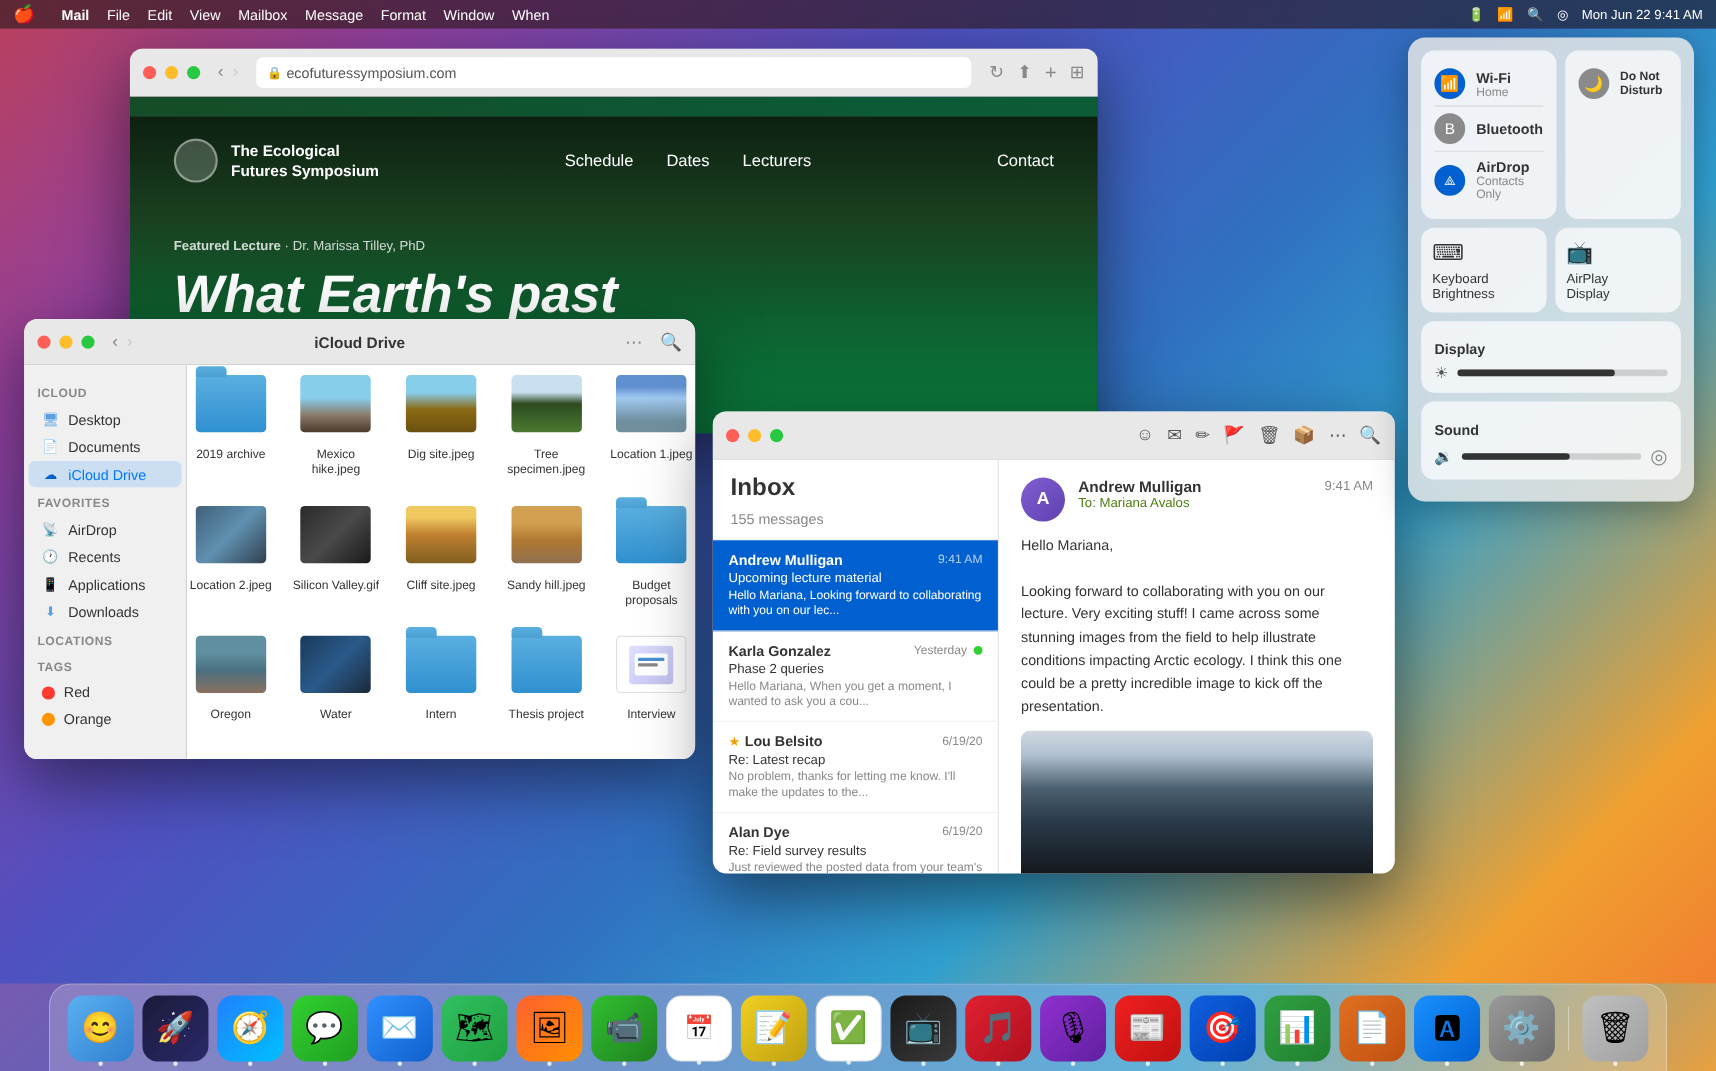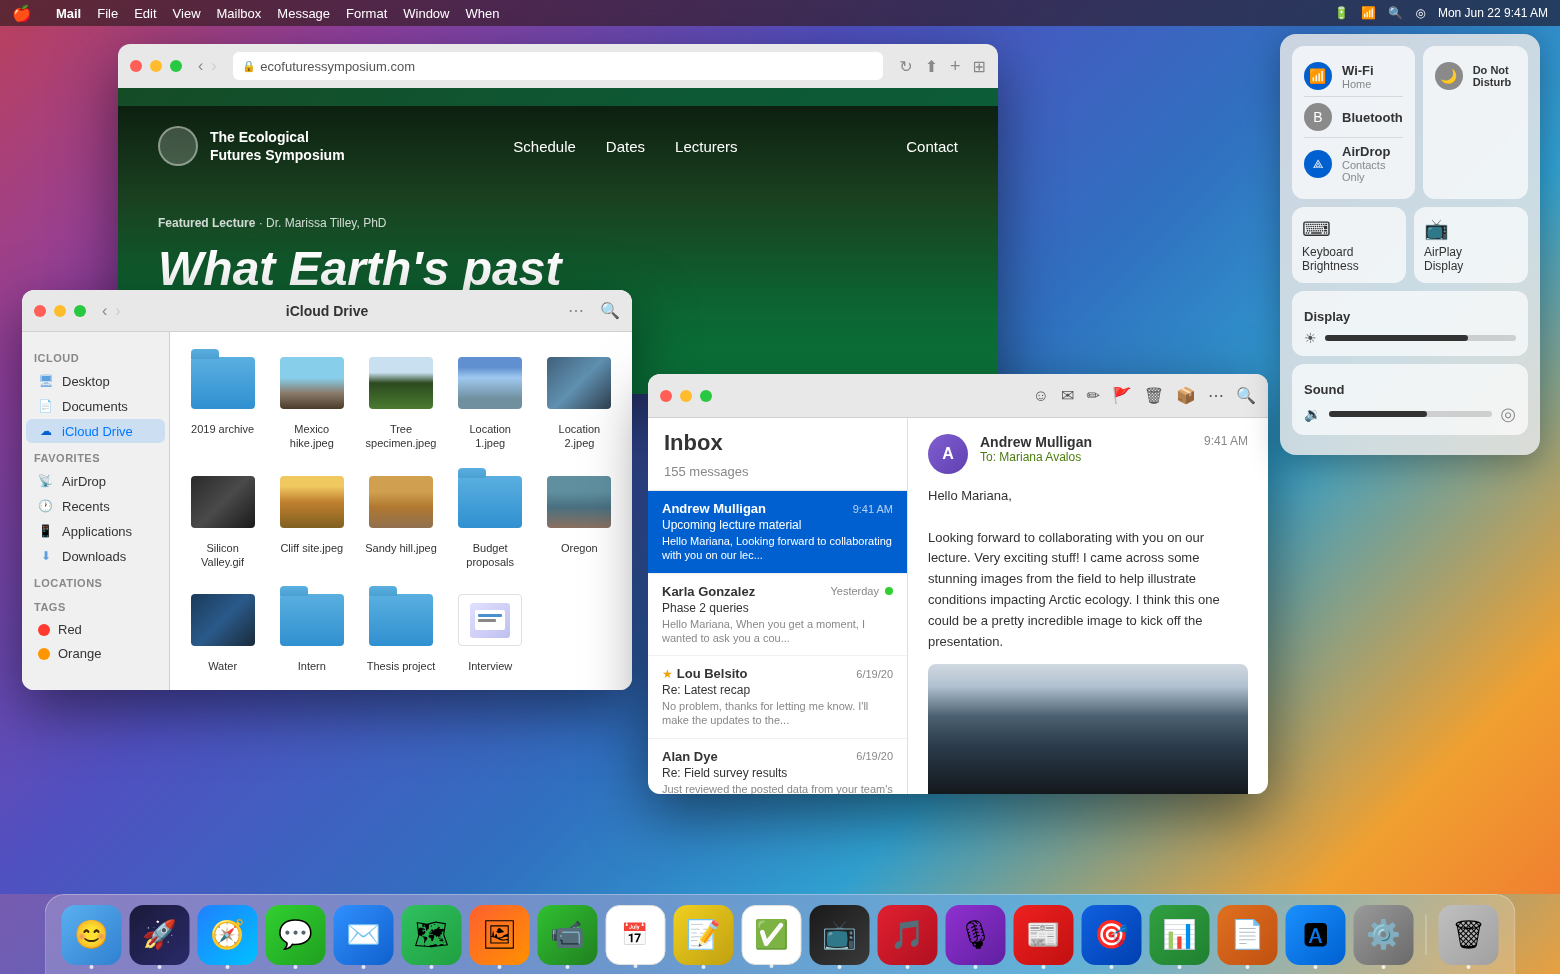--- a/index.html
+++ b/index.html
@@ -301,21 +301,20 @@
     .tag-dot {
       width: 12px;
       height: 12px;
       border-radius: 50%;
       flex-shrink: 0;
     }
     .finder-main {
       flex: 1;
       background: white;
       overflow: auto;
-      padding: 16px;
     }
     .finder-grid {
       display: grid;
       grid-template-columns: repeat(5, 1fr);
       gap: 16px;
     }
     .finder-item {
       display: flex;
       flex-direction: column;
       align-items: center;
@@ -825,20 +824,26 @@
           <div class="finder-item-icon">
             <div class="folder-icon"></div>
           </div>
           <span class="finder-item-label">2019 archive</span>
         </div>
         <div class="finder-item">
           <div class="finder-item-icon">
             <div class="photo-thumb photo-mountain"></div>
           </div>
           <span class="finder-item-label">Mexico hike.jpeg</span>
+        </div>
+        <div class="finder-item">
+          <div class="finder-item-icon">
+            <div class="photo-thumb photo-dig"></div>
+          </div>
+          <span class="finder-item-label">Dig site.jpeg</span>
         </div>
         <div class="finder-item">
           <div class="finder-item-icon">
             <div class="photo-thumb photo-tree"></div>
           </div>
           <span class="finder-item-label">Tree specimen.jpeg</span>
         </div>
         <div class="finder-item">
           <div class="finder-item-icon">
             <div class="photo-thumb photo-location"></div>

